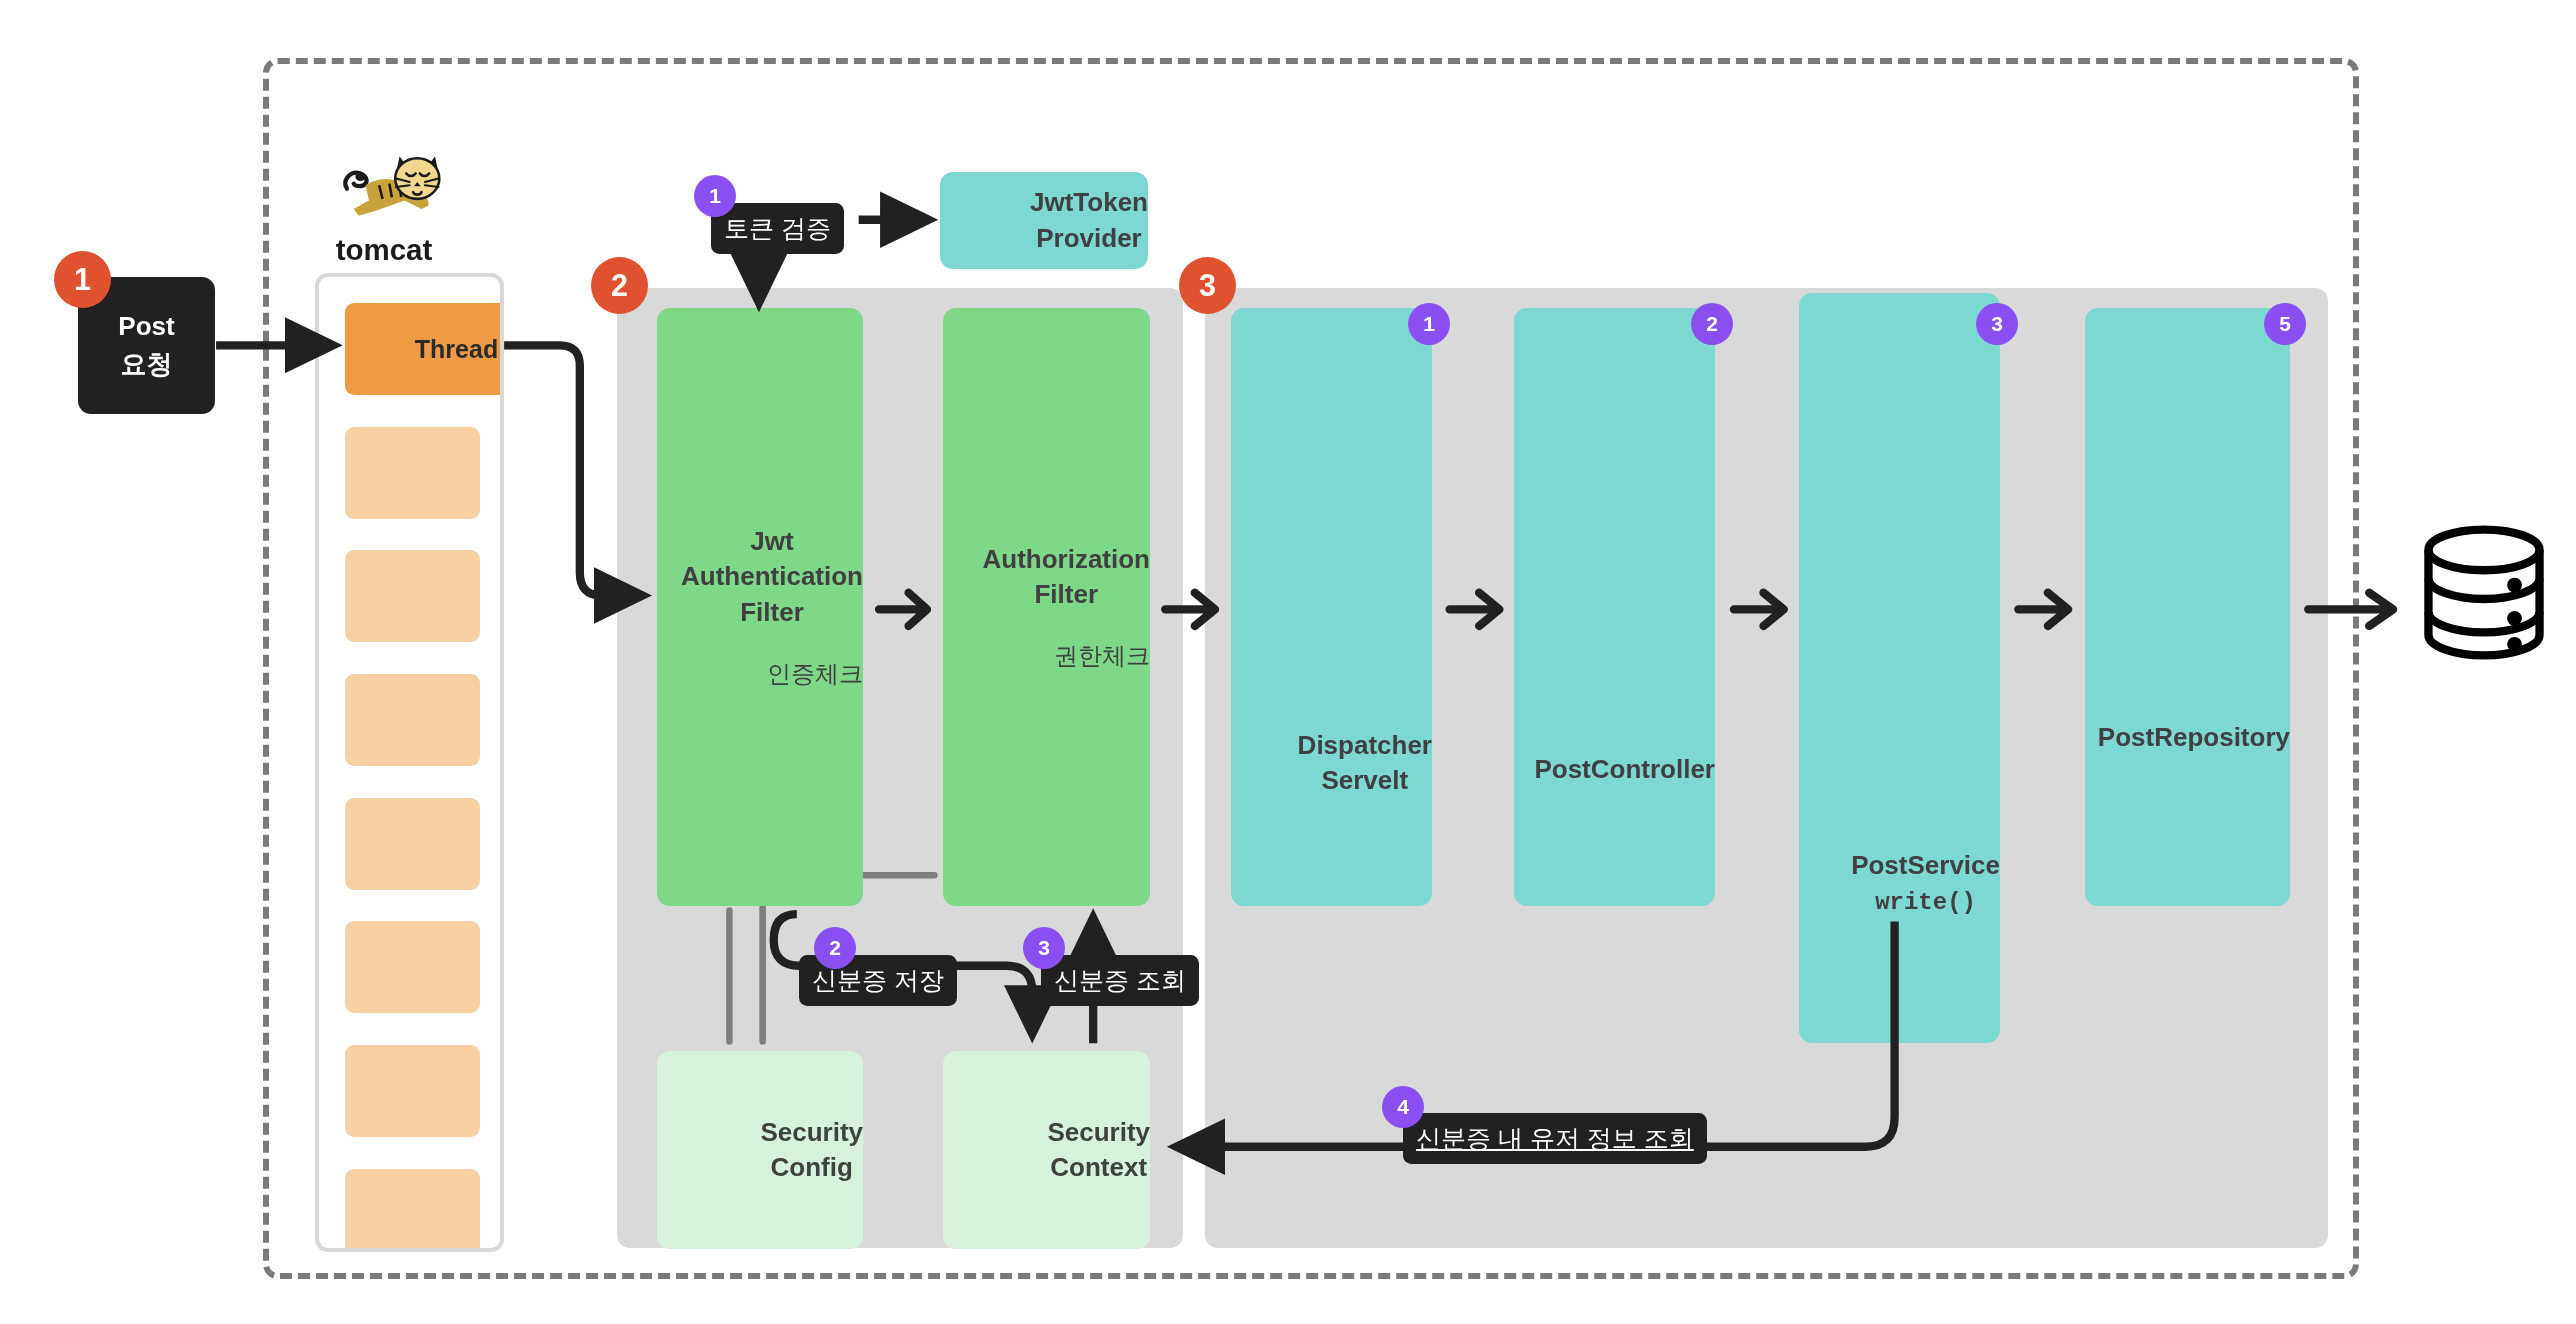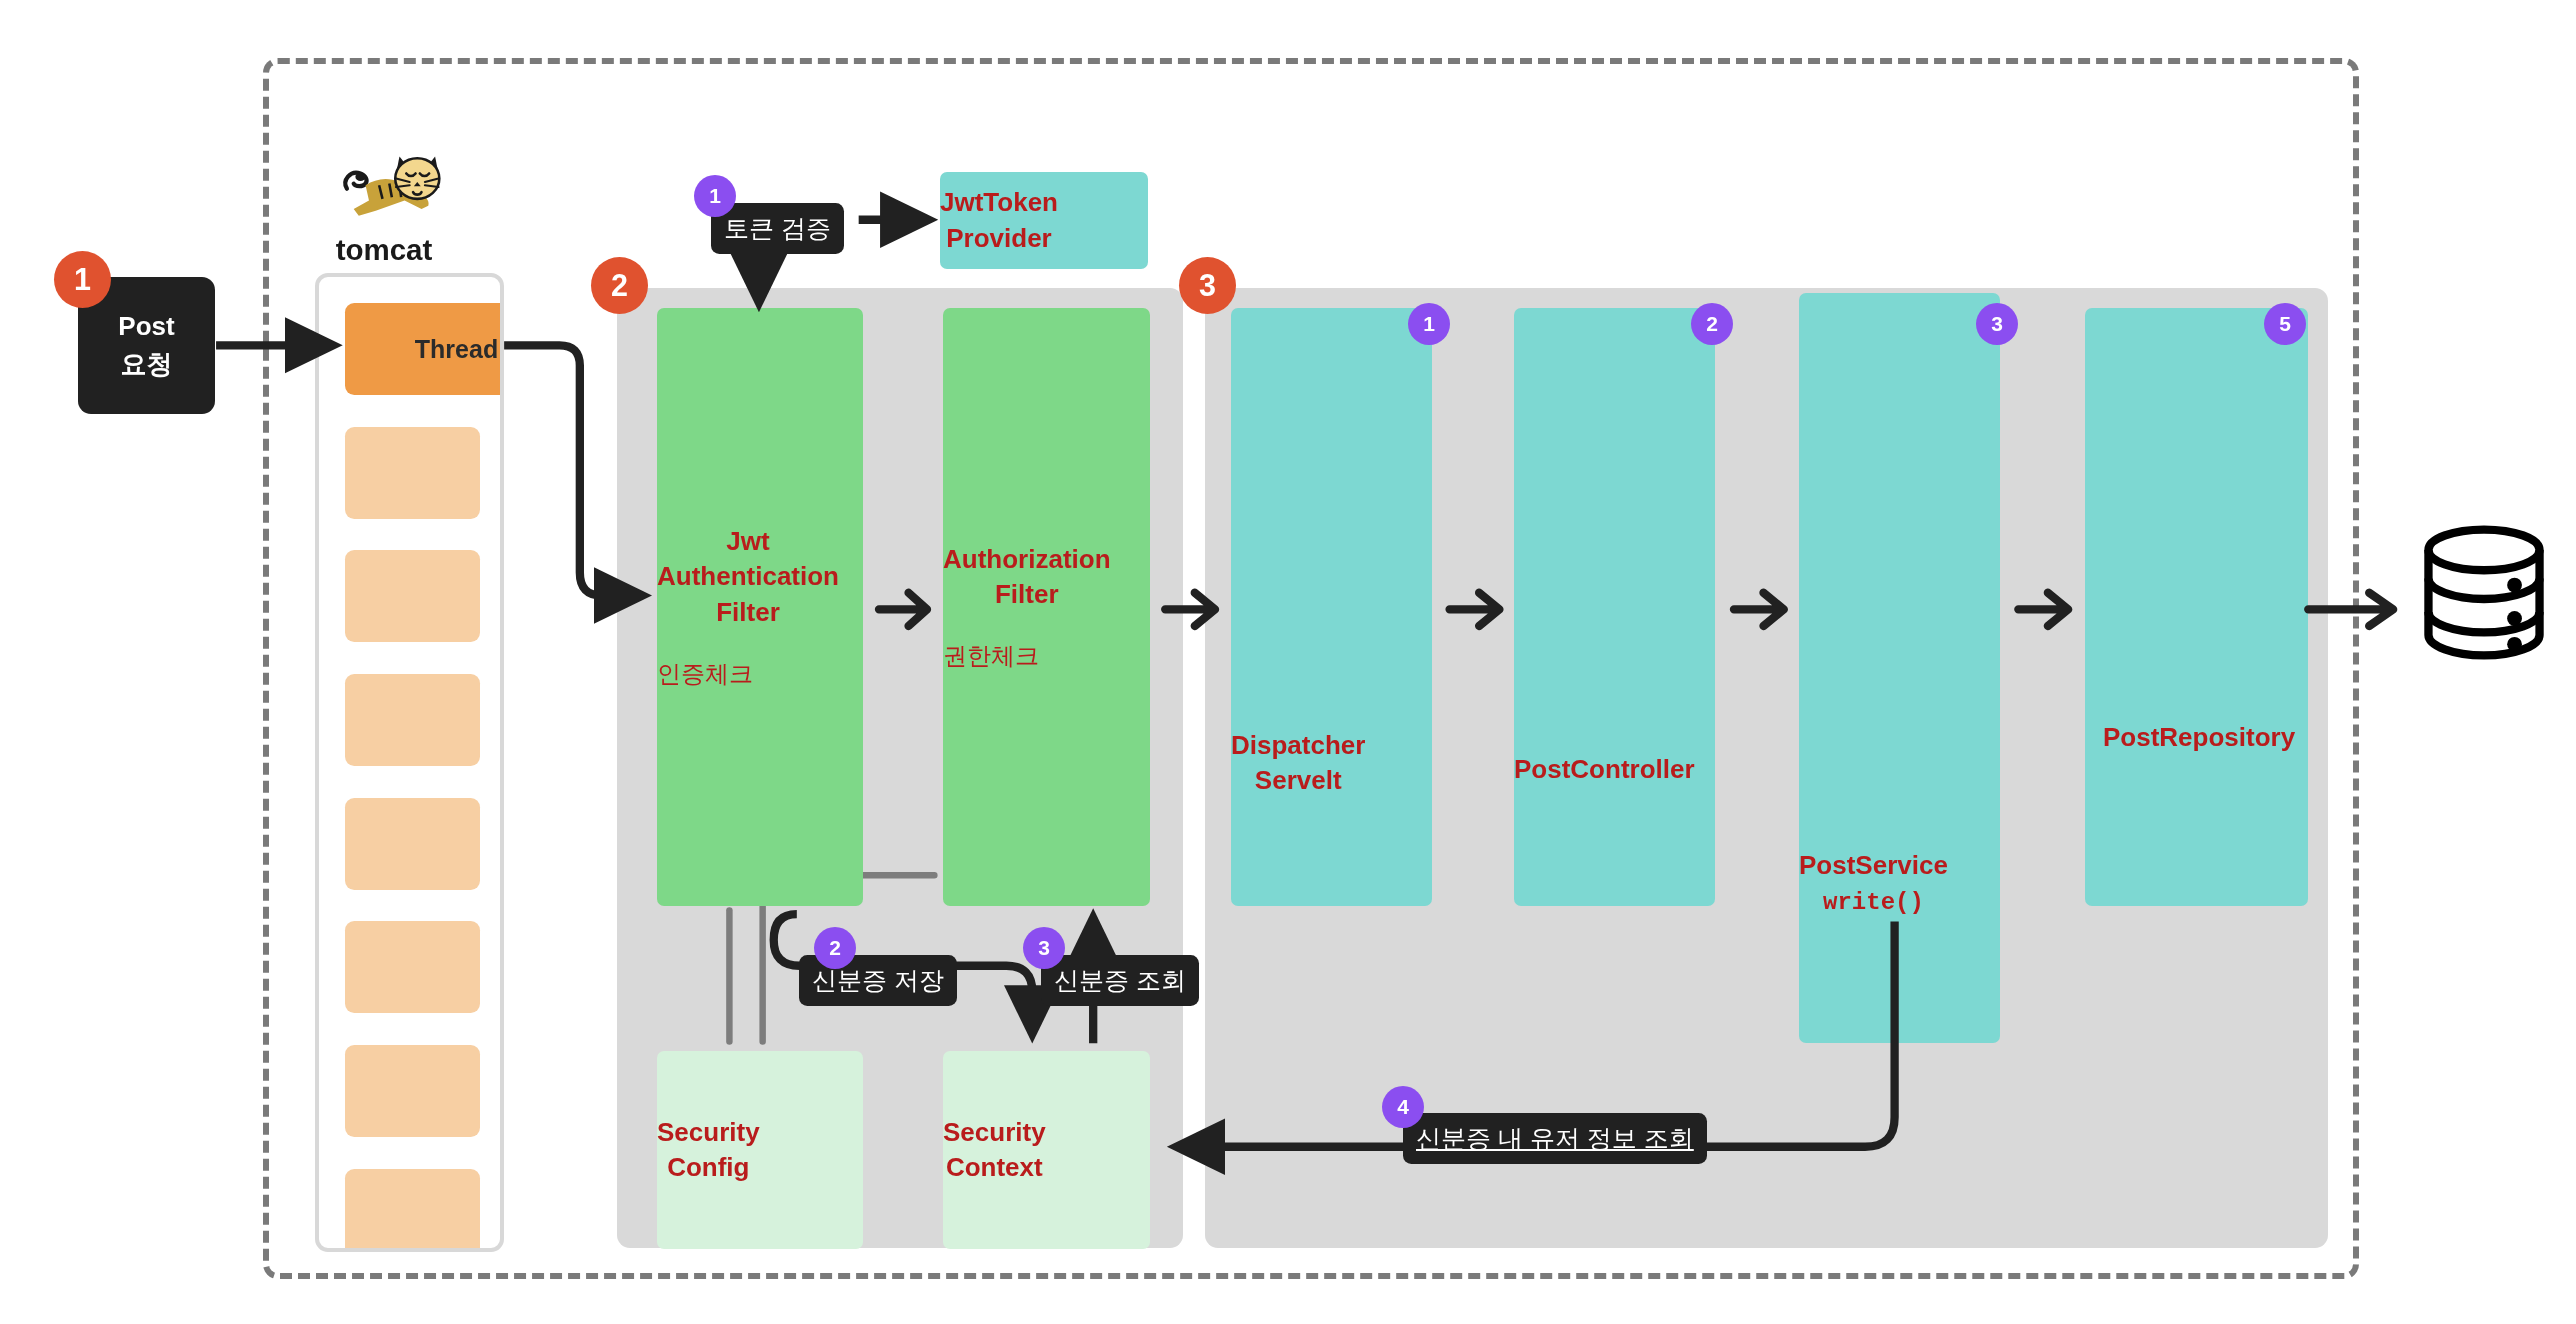--- a/index.html
+++ b/index.html
@@ -125,25 +125,25 @@
   .gray-panel {
     background: #d9d9d9;
     border-radius: 13px;
   }
   #security-panel { left: 617px; top: 288px; width: 566px; height: 960px; }
   #mvc-panel      { left: 1205px; top: 288px; width: 1123px; height: 960px; }
 
   
   .comp-box {
     position: absolute;
-    border-radius: 7px;
+    border-radius: 13px;
     display: flex; flex-direction: column;
-    align-items: flex-start; justify-content: center;
+    align-items: flex-end; justify-content: center;
     text-align: center;
-    color: #b91c1c;
+    color: #404040;
     z-index: 10;
   }
   .comp-green { background: #7ed888; }
   .comp-teal  { background: #7dd8d2; }
   .comp-mint  { background: #d6f2dc; }
   .comp-title {
     font-size: 26px; font-weight: bold; line-height: 1.35;
   }
   .comp-sub {
     font-size: 24px; font-weight: normal; margin-top: 28px;
@@ -271,21 +271,21 @@
   <div class="abs badge-purple" style="left:1691px; top:303px;">2</div>
 
   <div class="abs comp-box comp-teal" style="left:1799px; top:293px; width:201px; height:750px;">
     <div style="margin-top:auto; margin-bottom:127px;">
       <div class="comp-title">PostService</div>
       <div class="comp-mono">write()</div>
     </div>
   </div>
   <div class="abs badge-purple" style="left:1976px; top:303px;">3</div>
 
-  <div class="abs comp-box comp-teal" style="left:2085px; top:308px; width:205px; height:598px;padding-left:18px;">
+  <div class="abs comp-box comp-teal" style="left:2085px; top:308px; width:205px; height:598px;">
     <div class="comp-title" style="margin-top:auto; margin-bottom:151px;">
       <span>PostRepository</span>
     </div>
   </div>
   <div class="abs badge-purple" style="left:2264px; top:303px;">5</div>
 
   <div class="abs" style="left:2421px; top:524px;">
     <svg width="126" height="137" viewBox="0 0 136 148">
       <g fill="none" stroke="#000000" stroke-width="9">
         <ellipse cx="68" cy="28" rx="60" ry="22"></ellipse>

